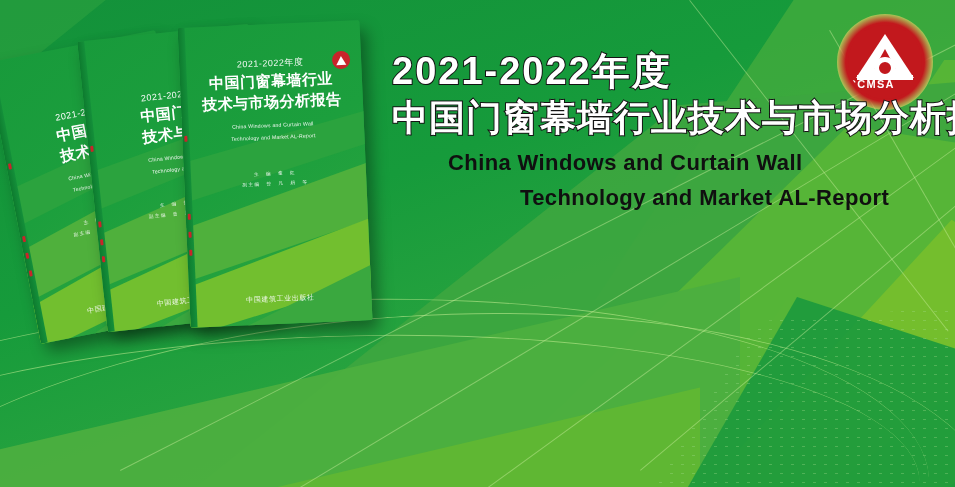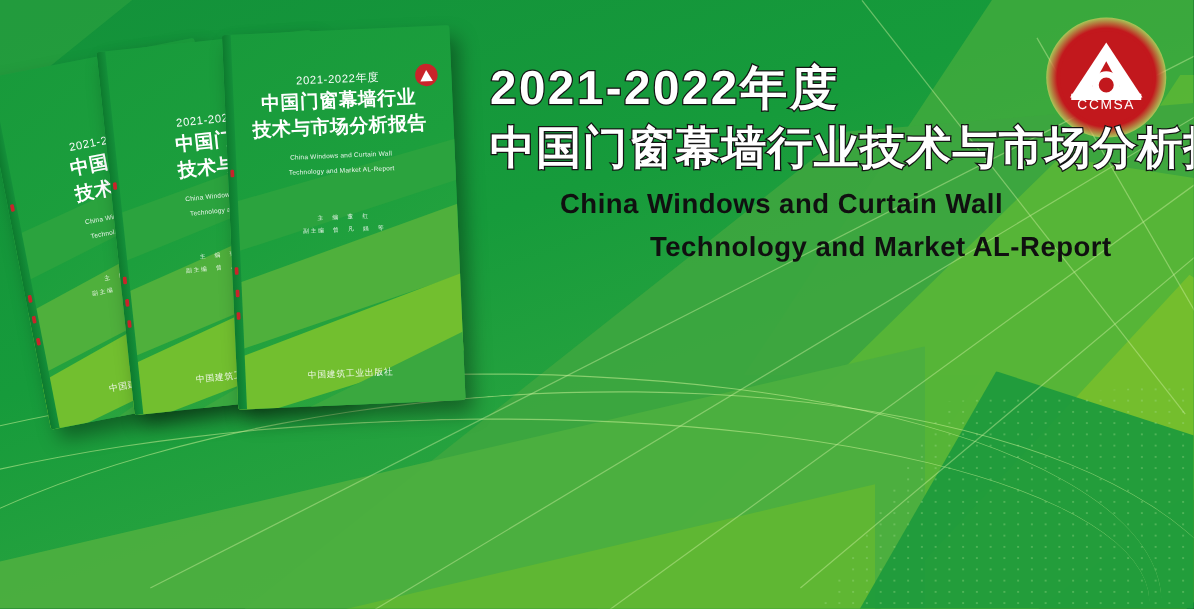--- a/index.html
+++ b/index.html
@@ -176,22 +176,22 @@
   }
   .em-ring{
     position:absolute;left:50%;top:32px;transform:translateX(-50%);
     width:22px;height:22px;border-radius:50%;border:5px solid #fff;background:#c2181d;
     box-sizing:border-box;
   }
   .em-base{
     position:absolute;left:9px;right:9px;top:50px;height:5px;background:#fff;
   }
   .em-text{
-    position:absolute;left:0;right:0;bottom:9px;text-align:center;
-    color:#fff;font-size:11px;font-weight:normal;letter-spacing:1.3px;
+    position:absolute;left:0;right:0;bottom:9px;
+    color:#fff;font-size:11px;font-weight:bold;letter-spacing:1.3px;
   }
 
   
   .head{position:absolute;left:392px;top:52px;width:560px;}
   .h-year{
     font-size:38px;font-weight:bold;color:#fff;letter-spacing:2px;
     -webkit-text-stroke:2px #141414;paint-order:stroke fill;
     line-height:1.05;
   }
   .h-cn{

